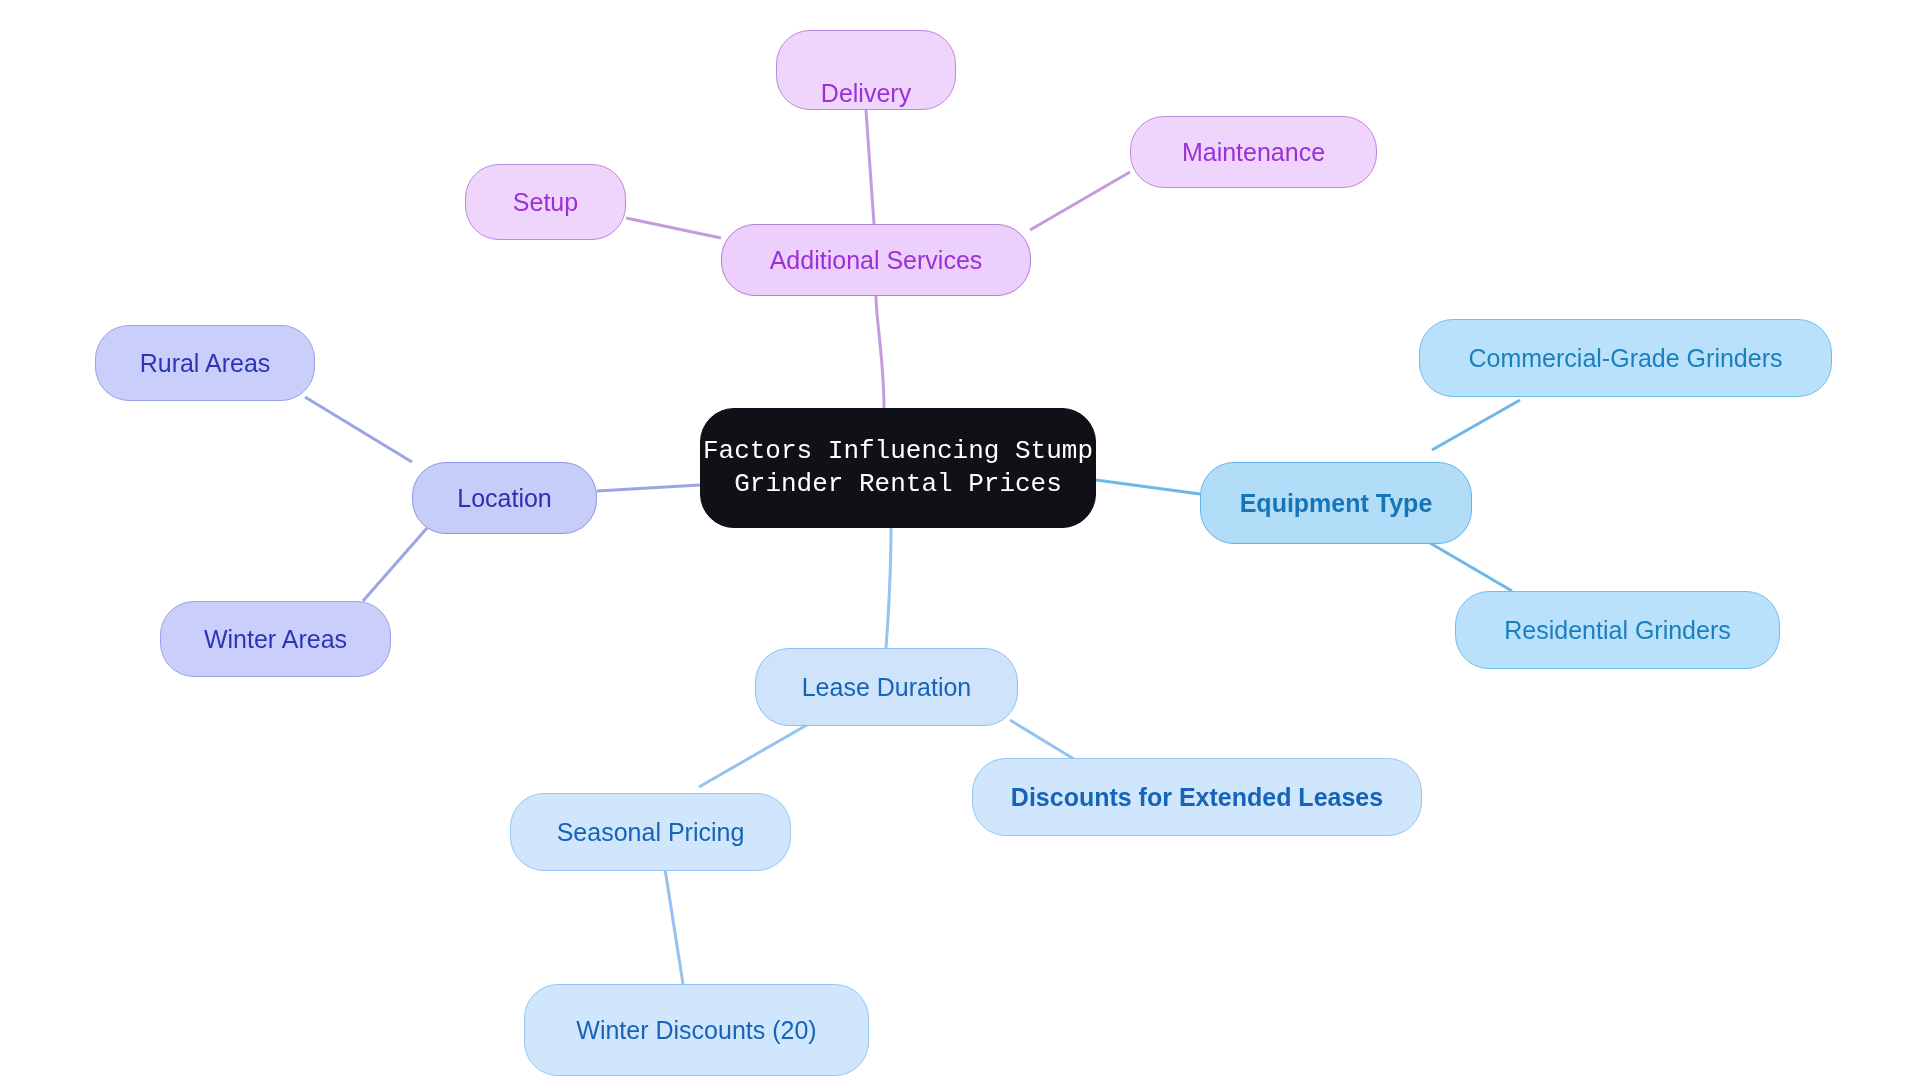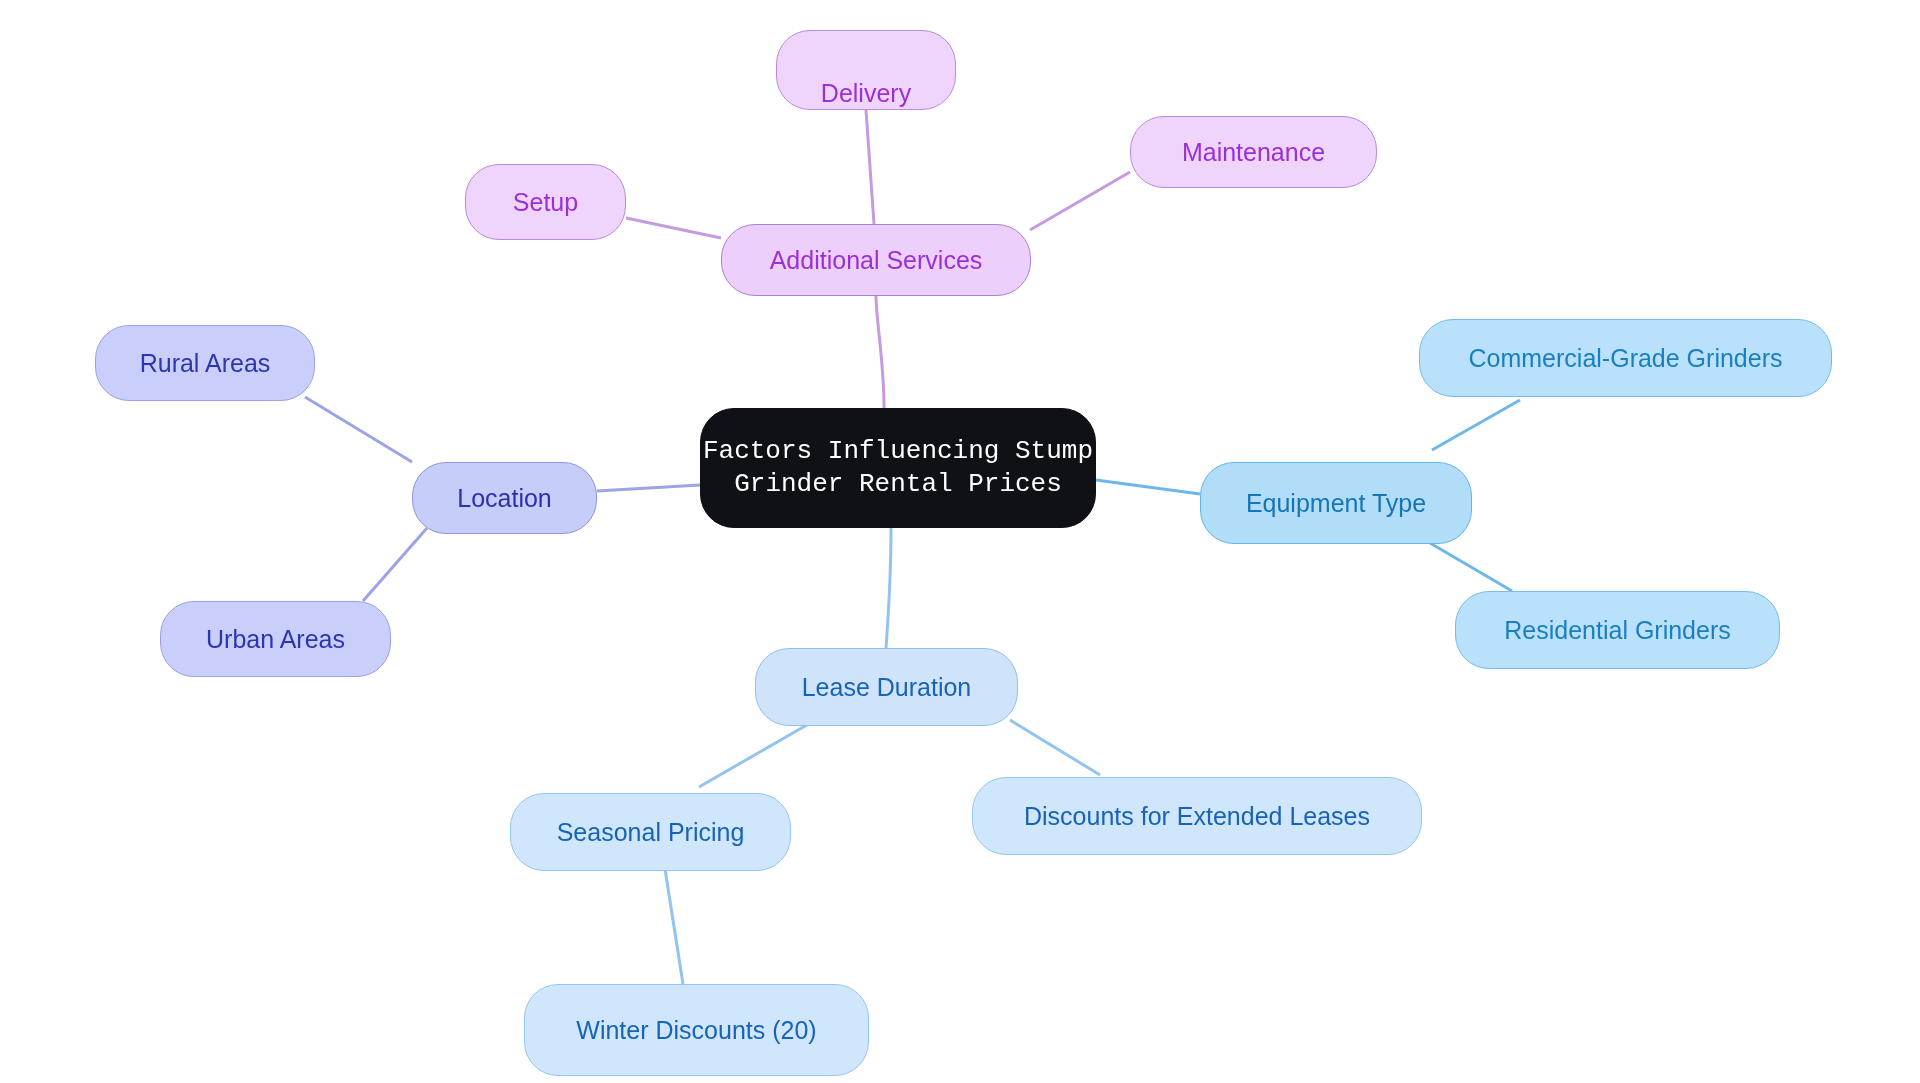--- a/index.html
+++ b/index.html
@@ -174,44 +174,44 @@
 
   <div class="node n-peri" style="left:412px; top:462px; width:185px; height:72px;">
     <span class="node-label">Location</span>
   </div>
 
   <div class="node n-peri-leaf" style="left:95px; top:325px; width:220px; height:76px;">
     <span class="node-label">Rural Areas</span>
   </div>
 
   <div class="node n-peri-leaf" style="left:160px; top:601px; width:231px; height:76px;">
-    <span class="node-label">Urban Areas</span>
-  </div>
-
-  <div class="node n-sky" style="left:1200px; top:462px; width:272px; height:82px;">
+    <span class="node-label">Winter Areas</span>
+  </div>
+
+  <div class="node n-sky" style="left:1200px; top:462px; width:272px; height:82px;font-weight:bold;">
     <span class="node-label">Equipment Type</span>
   </div>
 
   <div class="node n-sky-leaf" style="left:1419px; top:319px; width:413px; height:78px;">
     <span class="node-label">Commercial-Grade Grinders</span>
   </div>
 
   <div class="node n-sky-leaf" style="left:1455px; top:591px; width:325px; height:78px;">
     <span class="node-label">Residential Grinders</span>
   </div>
 
   <div class="node n-pale" style="left:755px; top:648px; width:263px; height:78px;">
     <span class="node-label">Lease Duration</span>
   </div>
 
   <div class="node n-pale-leaf" style="left:510px; top:793px; width:281px; height:78px;">
     <span class="node-label">Seasonal Pricing</span>
   </div>
 
-  <div class="node n-pale-leaf" style="left:972px; top:777px; width:450px; height:78px;">
+  <div class="node n-pale-leaf" style="left:972px; top:758px; width:450px; height:78px;font-weight:bold;">
     <span class="node-label">Discounts for Extended Leases</span>
   </div>
 
   <div class="node n-pale-leaf" style="left:524px; top:984px; width:345px; height:92px;">
     <span class="node-label">Winter Discounts (20)</span>
   </div>
 
 </div>
 
 </body></html>

